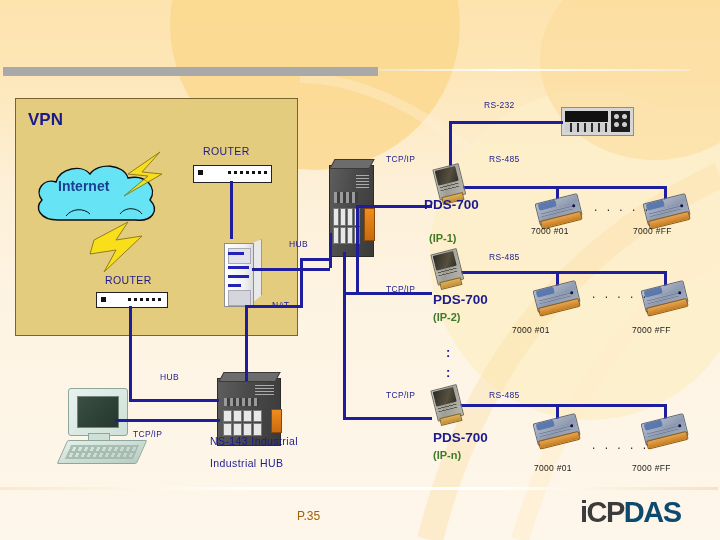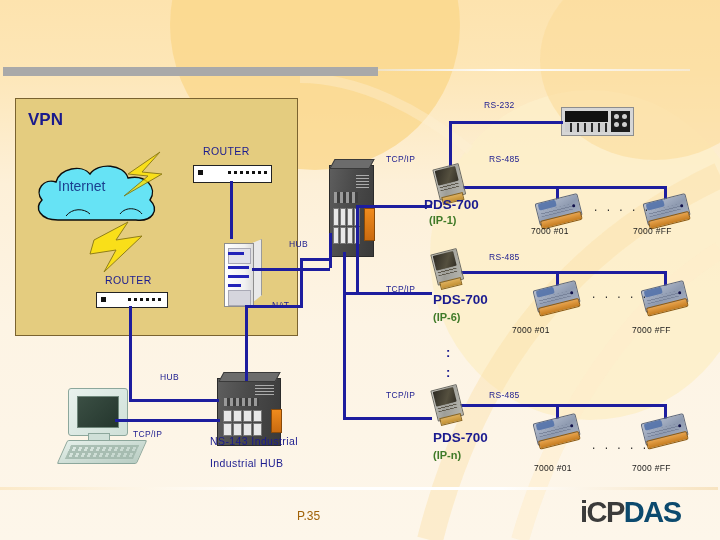--- a/index.html
+++ b/index.html
@@ -52,21 +52,21 @@
   .wh{height:3px;}
   .wv{width:3px;}
 
   
   .router{position:absolute;background:#ffffff;border:1px solid #222;}
   .router .sq{position:absolute;left:4px;top:4px;width:5px;height:5px;background:#111;}
   .router .led{position:absolute;top:5px;width:3px;height:3px;background:#111;}
 
   
   .cloud{position:absolute;}
-  .cloud-text{position:absolute;font-size:14px;color:#1b3f8f;font-weight:normal;}
+  .cloud-text{position:absolute;font-size:14px;color:#1b3f8f;font-weight:bold;}
 
   
   .switchbox{position:absolute;}
   .sw-body{position:absolute;left:0;top:0;width:100%;height:100%;
      background:linear-gradient(100deg,#5e5e5e 0%,#4a4a4a 45%,#3a3a3a 100%);
      border:1px solid #2b2b2b;}
   .sw-top{position:absolute;left:6%;top:-6px;width:88%;height:8px;
      background:#6c6c6c;border:1px solid #3a3a3a;transform:skewX(-28deg);}
   .sw-ports{position:absolute;left:10%;bottom:12%;width:62%;height:40%;
      display:grid;grid-template-columns:repeat(4,1fr);grid-template-rows:repeat(2,1fr);gap:1px;}
@@ -322,21 +322,21 @@
   <div class="lbl lbl-sm" style="left:386px;top:154px;">TCP/IP</div>
   <div class="lbl lbl-sm" style="left:489px;top:154px;">RS-485</div>
 
   <div class="pds" style="left:432px;top:163px;">
     <div class="pds-body"></div>
       <div class="pds-dark"></div>
       <div class="pds-txt"></div>
       <div class="pds-conn"></div>
   </div>
   <div class="lbl lbl-big" style="left:424px;top:197px;">PDS-700</div>
-  <div class="lbl lbl-ip" style="left:429px;top:214px;">(IP-1)</div>
+  <div class="lbl lbl-ip" style="left:429px;top:232px;">(IP-1)</div>
 
   <div class="m7000" style="left:537px;top:196px;">
     <div class="m7-body"></div>
       <div class="m7-top"></div>
       <div class="m7-lines"></div>
     <div class="m7-led"></div>
       <div class="m7-conn"></div>
   </div>
   <div class="m7000" style="left:645px;top:196px;">
     <div class="m7-body"></div>
@@ -352,21 +352,21 @@
   <div class="lbl lbl-sm" style="left:386px;top:284px;">TCP/IP</div>
   <div class="lbl lbl-sm" style="left:489px;top:252px;">RS-485</div>
 
   <div class="pds" style="left:430px;top:248px;">
     <div class="pds-body"></div>
       <div class="pds-dark"></div>
       <div class="pds-txt"></div>
       <div class="pds-conn"></div>
   </div>
   <div class="lbl lbl-big" style="left:433px;top:292px;">PDS-700</div>
-  <div class="lbl lbl-ip" style="left:433px;top:311px;">(IP-6)</div>
+  <div class="lbl lbl-ip" style="left:433px;top:311px;">(IP-2)</div>
 
   <div class="m7000" style="left:535px;top:283px;">
     <div class="m7-body"></div>
       <div class="m7-top"></div>
       <div class="m7-lines"></div>
     <div class="m7-led"></div>
       <div class="m7-conn"></div>
   </div>
   <div class="m7000" style="left:643px;top:283px;">
     <div class="m7-body"></div>

